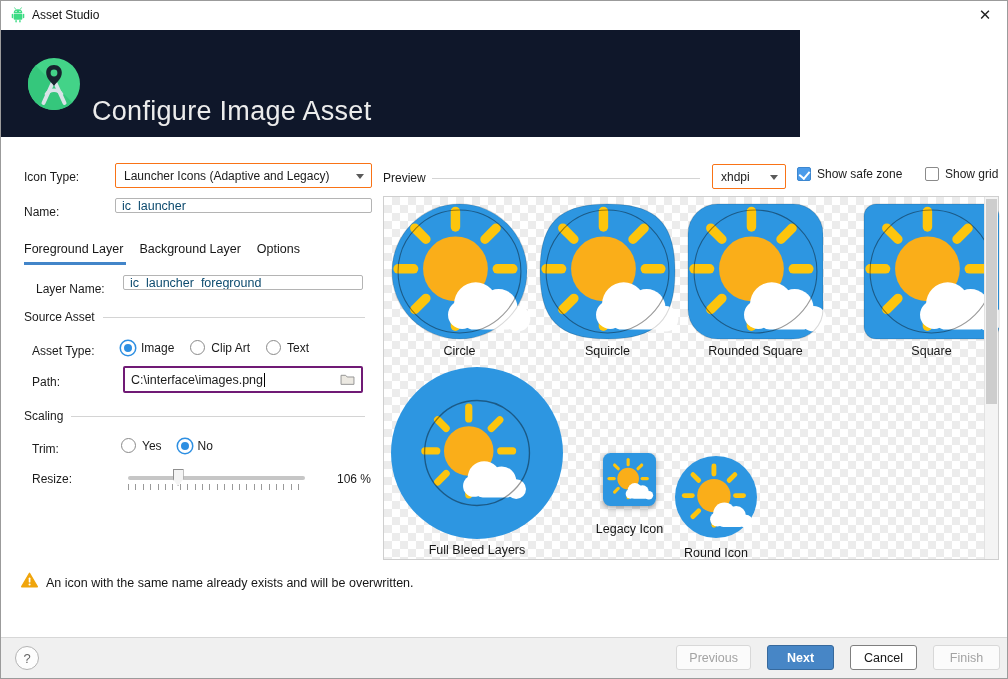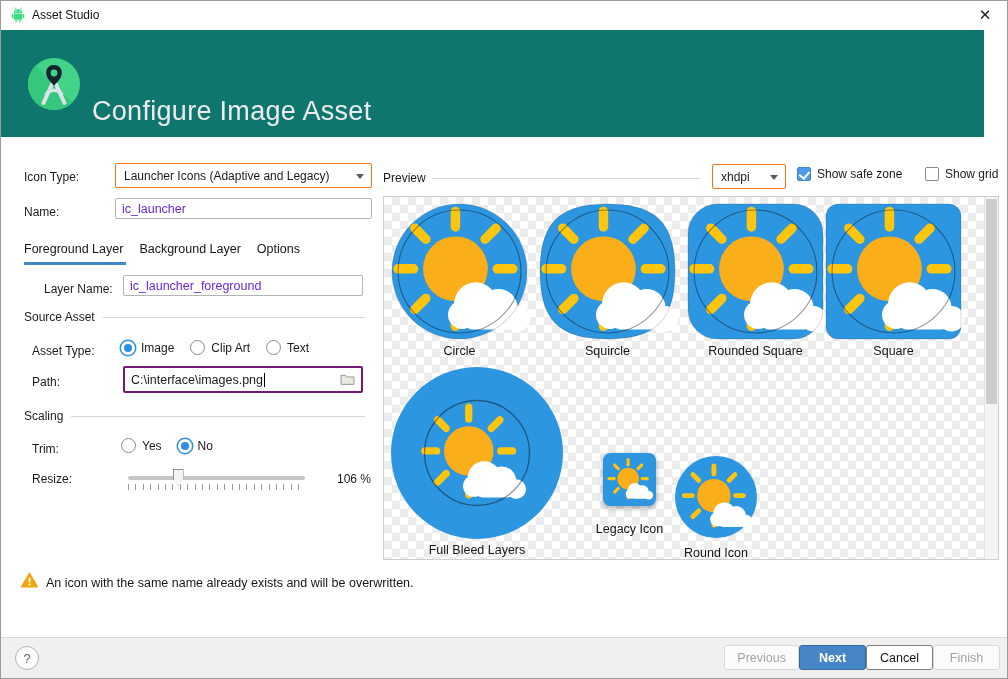--- a/index.html
+++ b/index.html
@@ -10,31 +10,31 @@
   }
   body::after{content:"";position:absolute;inset:0;border:1px solid #9b9b9b;pointer-events:none;}
 
   
   .titlebar{position:absolute;left:0;top:0;width:1008px;height:30px;background:#ffffff;}
   .titlebar .appicon{position:absolute;left:10px;top:7px;width:16px;height:16px;}
   .titlebar .apptitle{position:absolute;left:32px;top:8px;font-size:12px;color:#111;}
   .closebtn{position:absolute;right:6px;top:3px;width:34px;height:24px;display:flex;align-items:center;justify-content:center;font-size:15px;color:#222;cursor:pointer;}
 
   
-  .header{position:absolute;left:0;top:30px;width:984px;height:107px;background:#0f766e;}
+  .header{position:absolute;left:0;top:30px;width:800px;height:107px;background:#0f172a;}
   .header .logo{position:absolute;left:28px;top:28px;width:52px;height:52px;}
   .header .htitle{position:absolute;left:92px;top:66px;font-size:27px;font-weight:400;color:#ececec;letter-spacing:0.3px;}
 
   
   .lbl{position:absolute;color:#1b1b1b;white-space:nowrap;}
   .combo{position:absolute;height:25px;background:#fff;border:1px solid #f97316;border-radius:2px;
          display:flex;align-items:center;padding:0 22px 0 8px;box-sizing:border-box;cursor:default;}
   .combo .arrow{position:absolute;right:7px;top:10px;width:0;height:0;border-left:4px solid transparent;border-right:4px solid transparent;border-top:5px solid #5a5a5a;}
-  .tfield{position:absolute;height:21px;background:#fff;border:1px solid #b4b4b4;border-radius:2px;
-          font-family:"Liberation Sans",sans-serif;font-size:12.5px;color:#6d28d9;padding:0 6px;box-sizing:border-box;}
+  .tfield{position:absolute;height:15px;background:#fff;border:1px solid #b4b4b4;border-radius:2px;
+          font-family:"Liberation Sans",sans-serif;font-size:12.5px;color:#0c4a6e;padding:0 6px;box-sizing:border-box;}
   .pathfield{position:absolute;height:27px;background:#fff;border:2px solid #701a75;border-radius:2px;
           display:flex;align-items:center;padding:0 26px 0 6px;box-sizing:border-box;font-size:12.5px;}
   .caret{display:inline-block;width:1px;height:14px;background:#000;margin-left:1px;vertical-align:middle;}
   .folder{position:absolute;right:6px;top:5px;}
 
   
   .tabs{position:absolute;left:24px;top:242px;display:flex;gap:16px;}
   .tab{padding-bottom:9px;position:relative;font-size:12.5px;color:#161616;cursor:pointer;}
   .tab.active::after{content:"";position:absolute;left:0;right:-3px;bottom:0;height:3px;background:#4285c9;}
 
@@ -67,41 +67,41 @@
   .pv-box{position:absolute;left:383px;top:196px;width:616px;height:364px;box-sizing:border-box;border:1px solid #cfcfcf;
     background:
       repeating-conic-gradient(#ececec 0% 25%, #ffffff 25% 50%) 0 0 / 16px 16px;}
   .pcell{position:absolute;}
   .picon{position:absolute;inset:0;}
   .picon svg{display:block;width:100%;height:100%;overflow:visible;}
   .plabel{position:absolute;left:-30px;right:-30px;top:calc(100% + 5px);text-align:center;font-size:12.5px;color:#161616;}
   .pcell0{left:8px;top:7px;width:135px;height:135px;}
   .pcell1{left:156px;top:7px;width:135px;height:135px;}
   .pcell2{left:304px;top:7px;width:135px;height:135px;}
-  .pcell3{left:442px;top:7px;width:135px;height:135px;}
+  .pcell3{left:480px;top:7px;width:135px;height:135px;}
   .pcell4{left:7px;top:170px;width:172px;height:172px;}
   .pcell4 .plabel{top:calc(100% + 4px);}
   .pcell5{left:209px;top:256px;width:73px;height:53px;}
   .pcell5 .plabel{top:calc(100% + 16px);}
   .pcell5 svg{filter:drop-shadow(0 2px 2.5px rgba(0,0,0,0.35));}
   .pcell6{left:291px;top:259px;width:82px;height:82px;}
   .pcell6 .plabel{top:calc(100% + 8px);}
   .pscroll{position:absolute;top:0;right:0;width:13px;height:100%;background:#f4f4f4;border-left:1px solid #e3e3e3;}
   .pscroll .thumb{position:absolute;left:1px;right:1px;top:2px;height:205px;background:#cdcdcd;cursor:pointer;}
 
   
   .warnicon{position:absolute;left:21px;top:572px;width:17px;height:16px;}
   .warntext{position:absolute;left:46px;top:576px;font-size:12.5px;color:#161616;}
 
   
   .footer{position:absolute;left:0;top:637px;width:1008px;height:42px;background:#f0f0f0;border-top:1px solid #d7d7d7;box-sizing:border-box;
     display:flex;align-items:center;}
   .helpbtn{position:absolute;left:15px;top:646px;width:22px;height:22px;border-radius:50%;border:1px solid #b3b3b3;background:#fdfdfd;
     display:flex;align-items:center;justify-content:center;color:#666;font-size:13px;cursor:pointer;}
-  .btnrow{position:absolute;right:8px;top:645px;display:flex;}
+  .btnrow{position:absolute;right:8px;top:645px;display:flex;gap:16px;}
   .btn{min-width:67px;height:25px;border-radius:3px;font-family:"Liberation Sans",sans-serif;font-size:12.5px;
     display:flex;align-items:center;justify-content:center;box-sizing:border-box;padding:0 12px;cursor:pointer;}
   .btn.disabled{background:#fbfbfb;border:1px solid #d8d8d8;color:#a3a3a3;cursor:default;}
   .btn.primary{background:#4786c6;border:1px solid #37699c;color:#fff;font-weight:bold;}
   .btn.normal{background:#ffffff;border:1px solid #7f7f7f;color:#161616;}
 </style>
 </head>
 <body>
 
 <div class="titlebar">
@@ -146,21 +146,21 @@
 
 <span class="lbl" style="left:24px;top:205px;">Name:</span>
 <input class="tfield" style="left: 115px; top: 198px; width: 257px;" readonly="" value="ic_launcher">
 
 <div class="tabs">
   <span class="tab active">Foreground Layer</span>
   <span class="tab">Background Layer</span>
   <span class="tab">Options</span>
 </div>
 
-<span class="lbl" style="left:44px;top:282px;">Layer Name:</span>
+<span class="lbl" style="left:36px;top:282px;">Layer Name:</span>
 <input class="tfield" style="left: 123px; top: 275px; width: 240px;" readonly="" value="ic_launcher_foreground">
 
 <div class="section-head" style="top:310px;">
   <span>Source Asset</span>
   <div class="line"></div>
 </div>
 
 <span class="lbl" style="left:32px;top:344px;">Asset Type:</span>
 <div class="radiorow" style="left:121px;top:340px;gap:16px;">
   <span class="opt">

